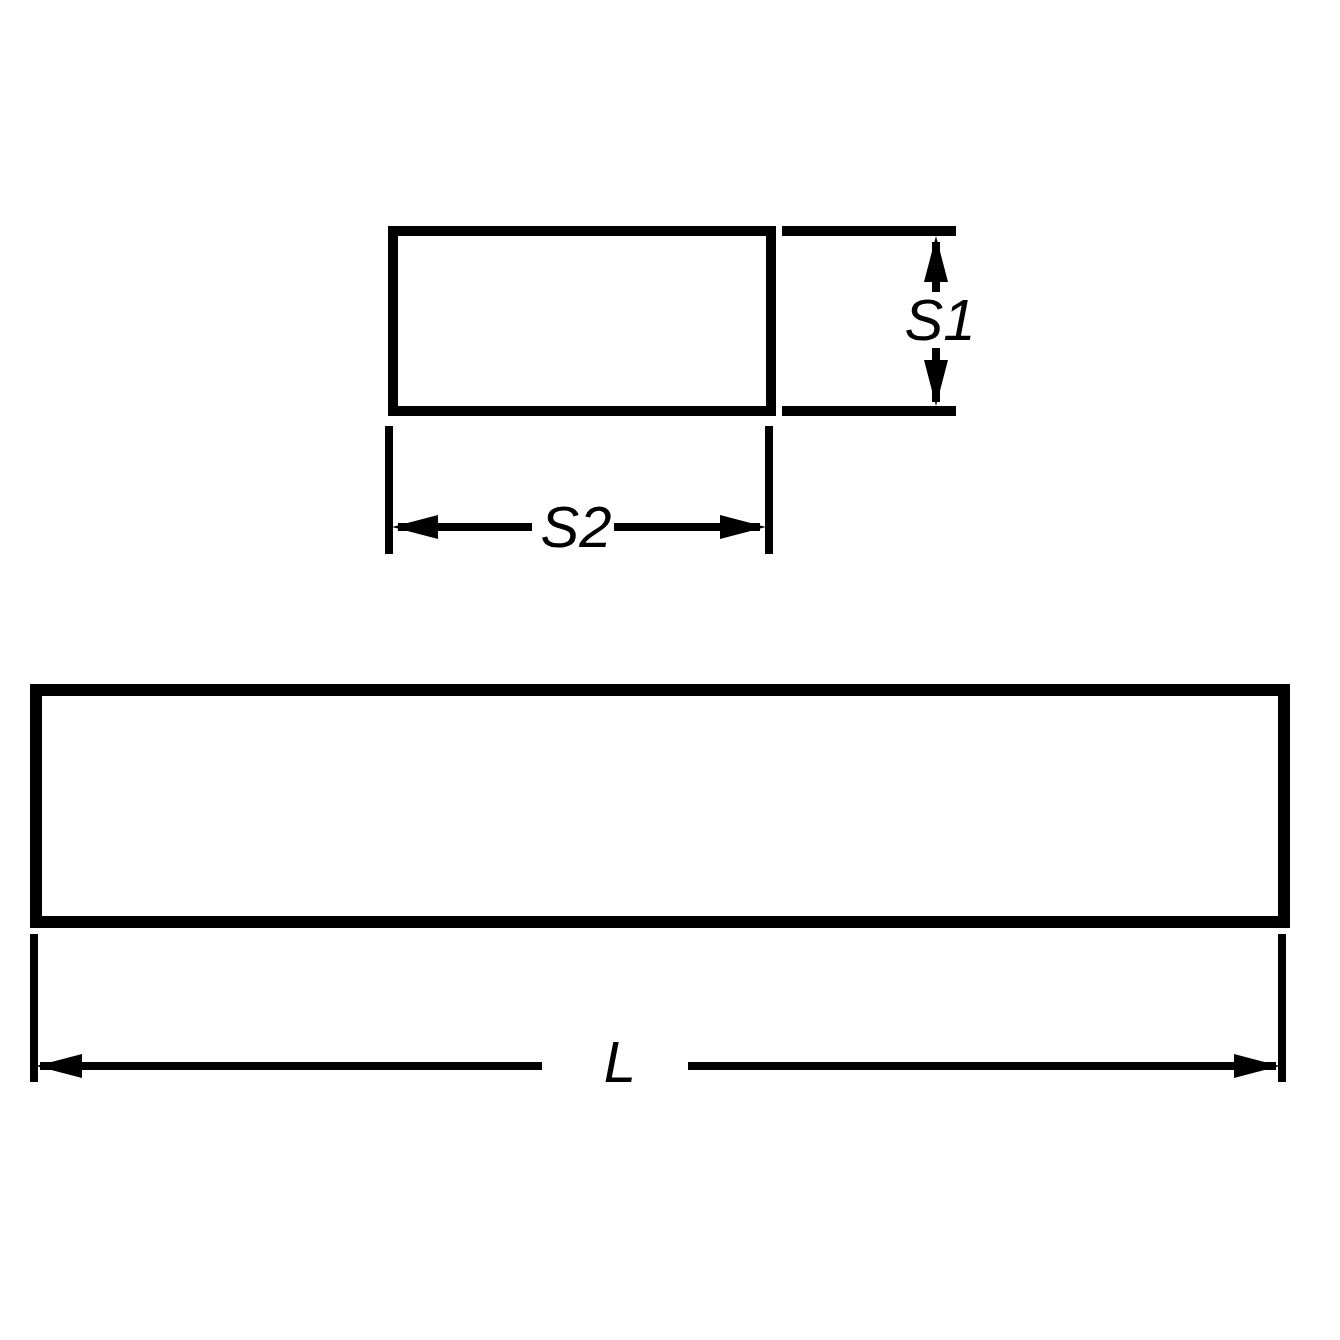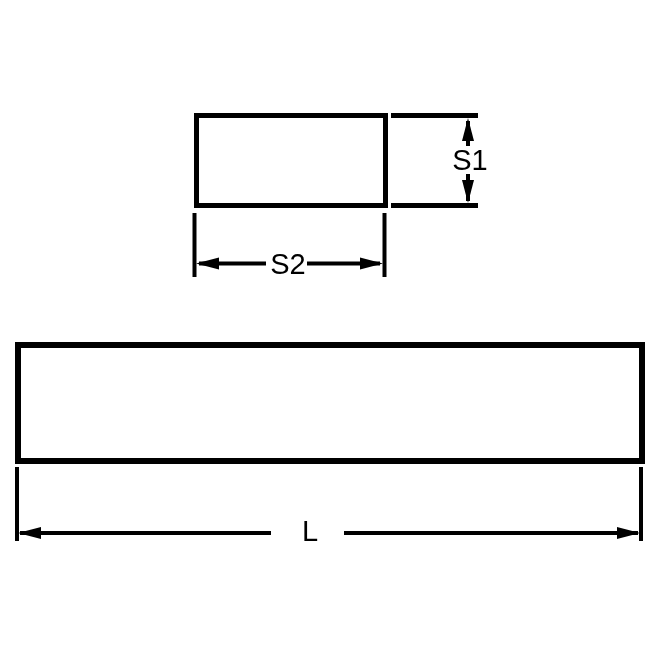--- a/index.html
+++ b/index.html
@@ -13,20 +13,21 @@
     height: 670px;
     background: var(--bg-color);
     font-family: "Liberation Sans", sans-serif;
   }
   .canvas {
     position: relative;
     width: 670px;
     height: 640px;
     background: var(--bg-color);
     overflow: hidden;
+    font-style: italic;
   }
   svg rect.outline {
     fill: none;
     stroke: var(--line-color);
   }
   svg line {
     stroke: var(--line-color);
   }
   svg polygon.arrowhead {
     fill: var(--line-color);

